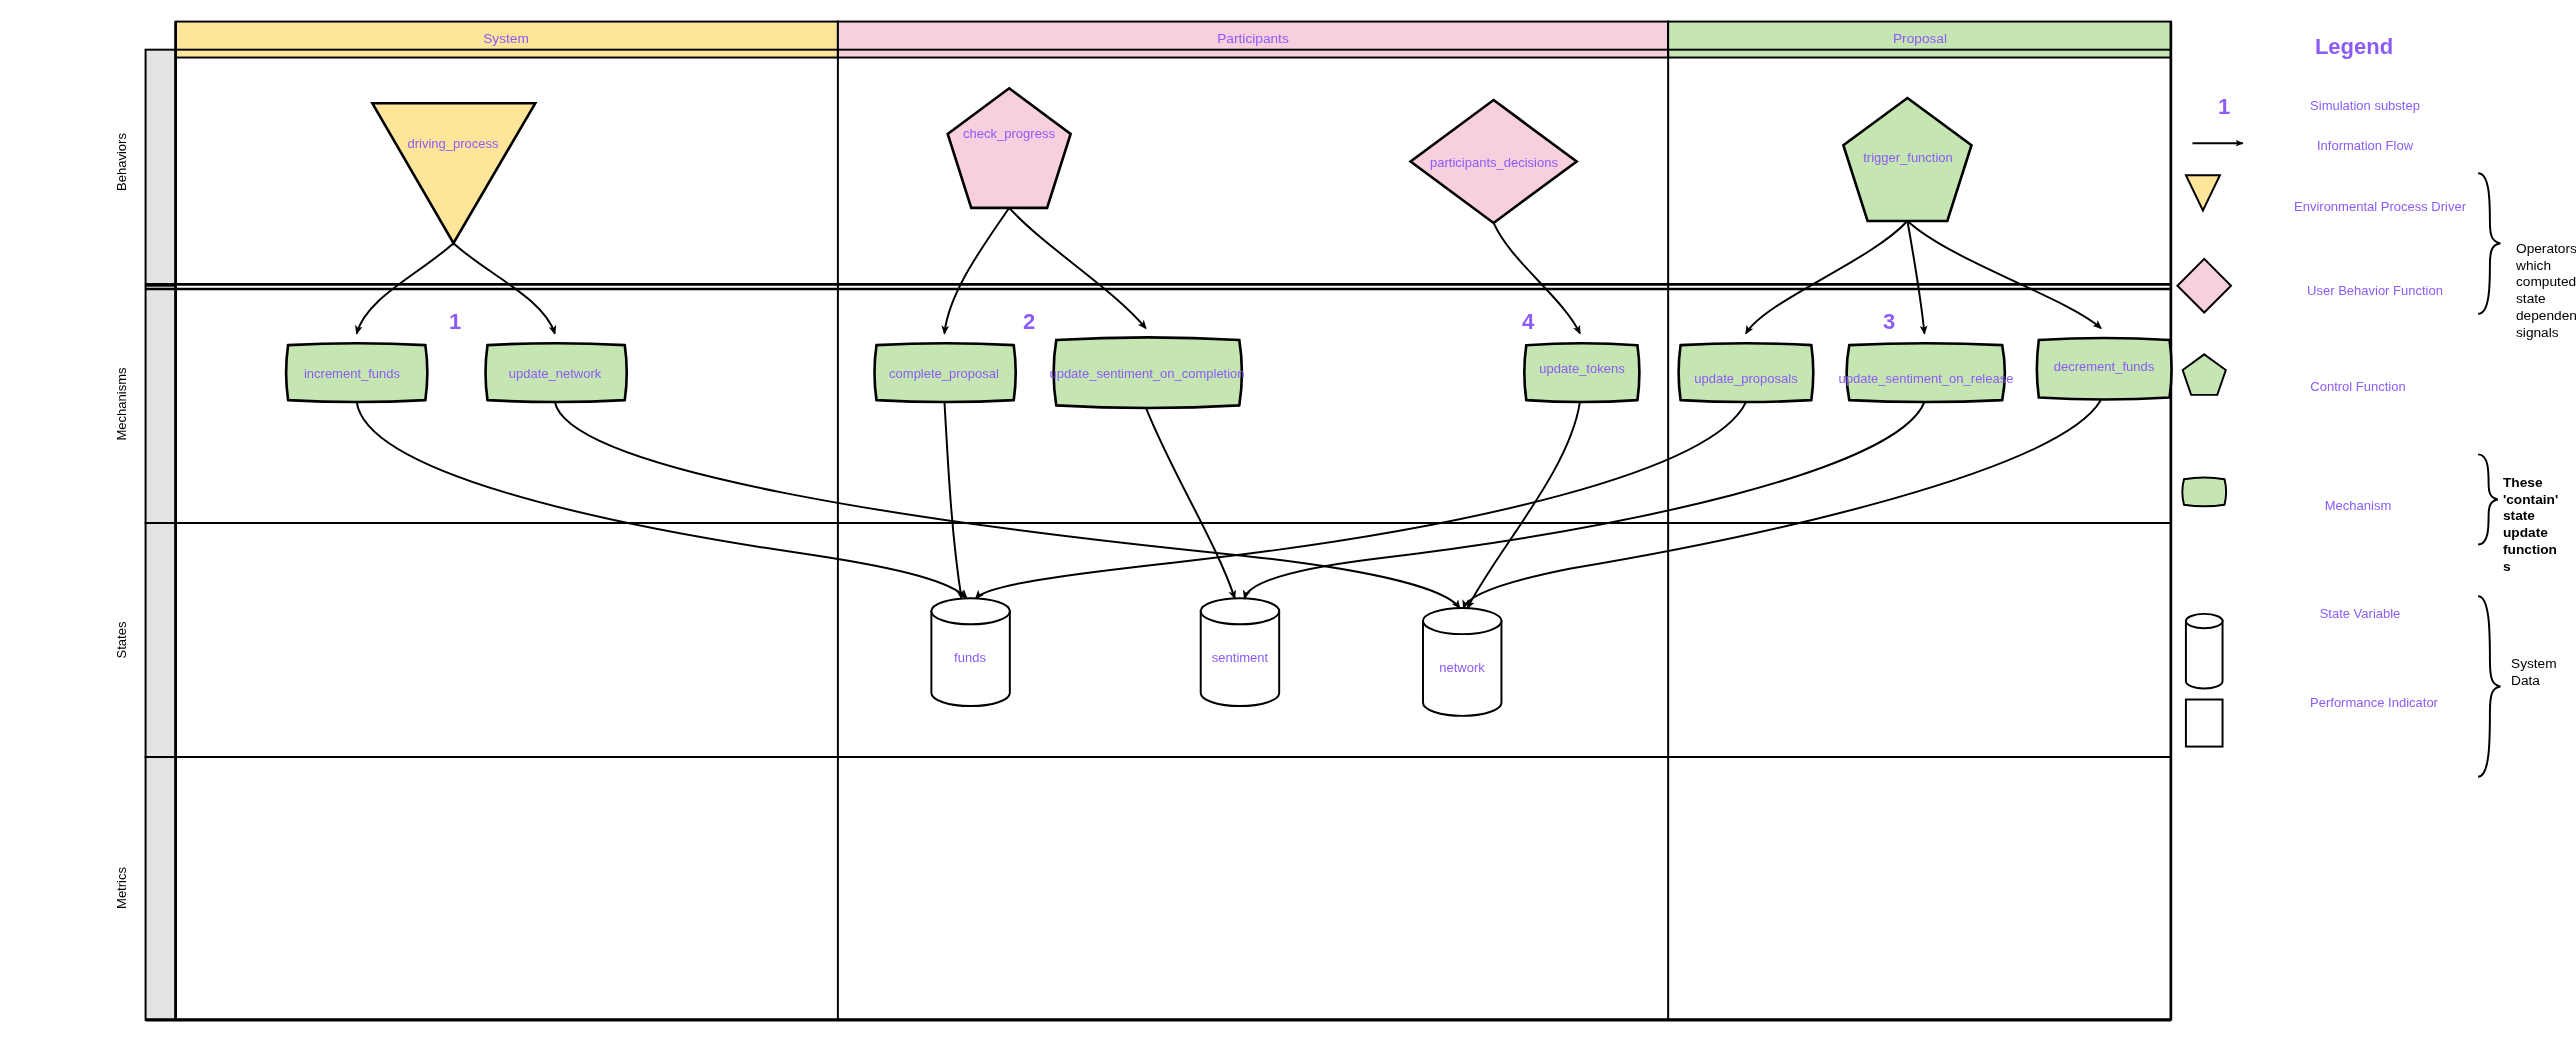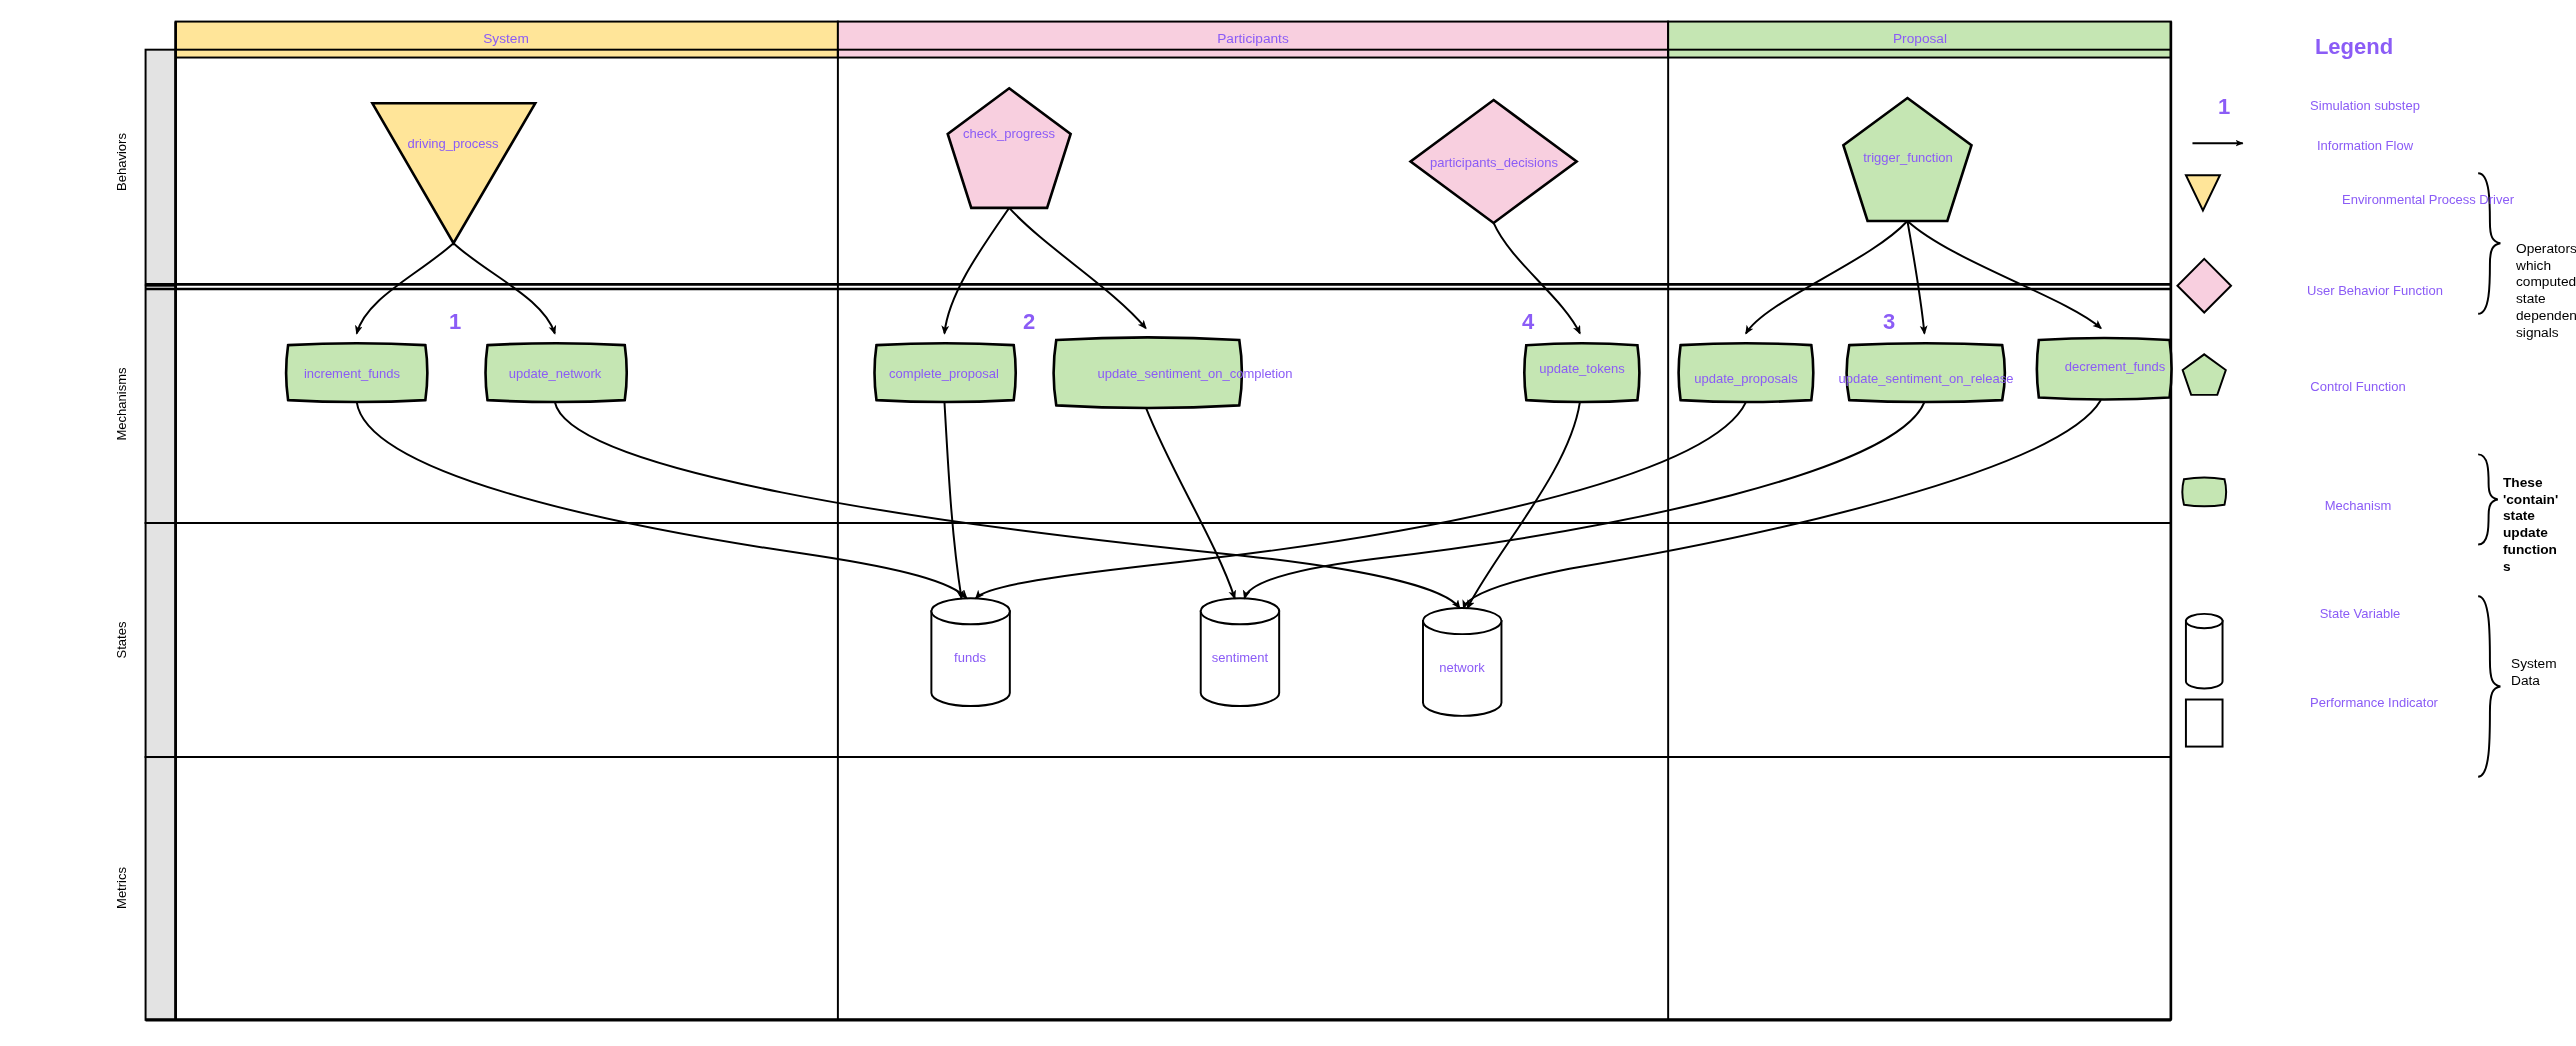--- a/index.html
+++ b/index.html
@@ -206,43 +206,43 @@
   <div class="rot-label col-head-text" style="left:121px; top:888px; width:78px; text-align:center; transform:translate(-50%,-50%) rotate(-90deg); font-size:13px;">Metrics</div>
 
   <div class="lbl lbl-center node-text" style="left:453px; top:143px;">driving_process</div>
   <div class="lbl lbl-center node-text" style="left:1009px; top:133px;">check_progress</div>
   <div class="lbl lbl-center node-text" style="left:1494px; top:162px;">participants_decisions</div>
   <div class="lbl lbl-center node-text" style="left:1908px; top:157px;">trigger_function</div>
 
   <div class="lbl lbl-center node-text" style="left:352px; top:373px;">increment_funds</div>
   <div class="lbl lbl-center node-text" style="left:555px; top:373px;">update_network</div>
   <div class="lbl lbl-center node-text" style="left:944px; top:373px;">complete_proposal</div>
-  <div class="lbl lbl-center node-text" style="left:1147px; top:373px;margin-left:48px;">update_sentiment_on_completion</div>
+  <div class="lbl lbl-center node-text" style="left:1147px; top:373px;">update_sentiment_on_completion</div>
   <div class="lbl lbl-center node-text" style="left:1582px; top:368px;">update_tokens</div>
   <div class="lbl lbl-center node-text" style="left:1746px; top:378px;">update_proposals</div>
   <div class="lbl lbl-center node-text" style="left:1926px; top:378px;text-align:right;">update_sentiment_on_release</div>
-  <div class="lbl lbl-center node-text" style="left:2104px; top:366px;margin-left:11px;">decrement_funds</div>
+  <div class="lbl lbl-center node-text" style="left:2104px; top:366px;">decrement_funds</div>
 
   <div class="lbl lbl-center node-text" style="left:970px; top:657px;">funds</div>
   <div class="lbl lbl-center node-text" style="left:1240px; top:657px;">sentiment</div>
   <div class="lbl lbl-center node-text" style="left:1462px; top:667px;">network</div>
 
   <div class="lbl lbl-center step-num" style="left:455px; top:322px;">1</div>
   <div class="lbl lbl-center step-num" style="left:1029px; top:322px;">2</div>
   <div class="lbl lbl-center step-num" style="left:1528px; top:322px;">4</div>
   <div class="lbl lbl-center step-num" style="left:1889px; top:322px;">3</div>
 
   <div class="lbl lbl-center legend-title" style="left:2354px; top:47px;">Legend</div>
 
   <div class="lbl lbl-center step-num" style="left:2224px; top:107px;">1</div>
   <div class="lbl lbl-center legend-text" style="left:2365px; top:105px;">Simulation substep</div>
 
   <div class="lbl lbl-center legend-text" style="left:2365px; top:145px;">Information Flow</div>
 
-  <div class="lbl lbl-center legend-text" style="left:2380px; top:199px;margin-left:48px;">Environmental Process Driver</div>
+  <div class="lbl lbl-center legend-text" style="left:2380px; top:206px;">Environmental Process Driver</div>
 
   <div class="lbl lbl-center legend-text" style="left:2375px; top:290px;">User Behavior Function</div>
 
   <div class="lbl lbl-center legend-text" style="left:2358px; top:386px;">Control Function</div>
 
   <div class="lbl lbl-center legend-text" style="left:2358px; top:498px;margin-top:7px;">Mechanism</div>
 
   <div class="lbl lbl-center legend-text" style="left:2360px; top:613px;">State Variable</div>
 
   <div class="lbl lbl-center legend-text" style="left:2374px; top:702px;">Performance Indicator</div>

